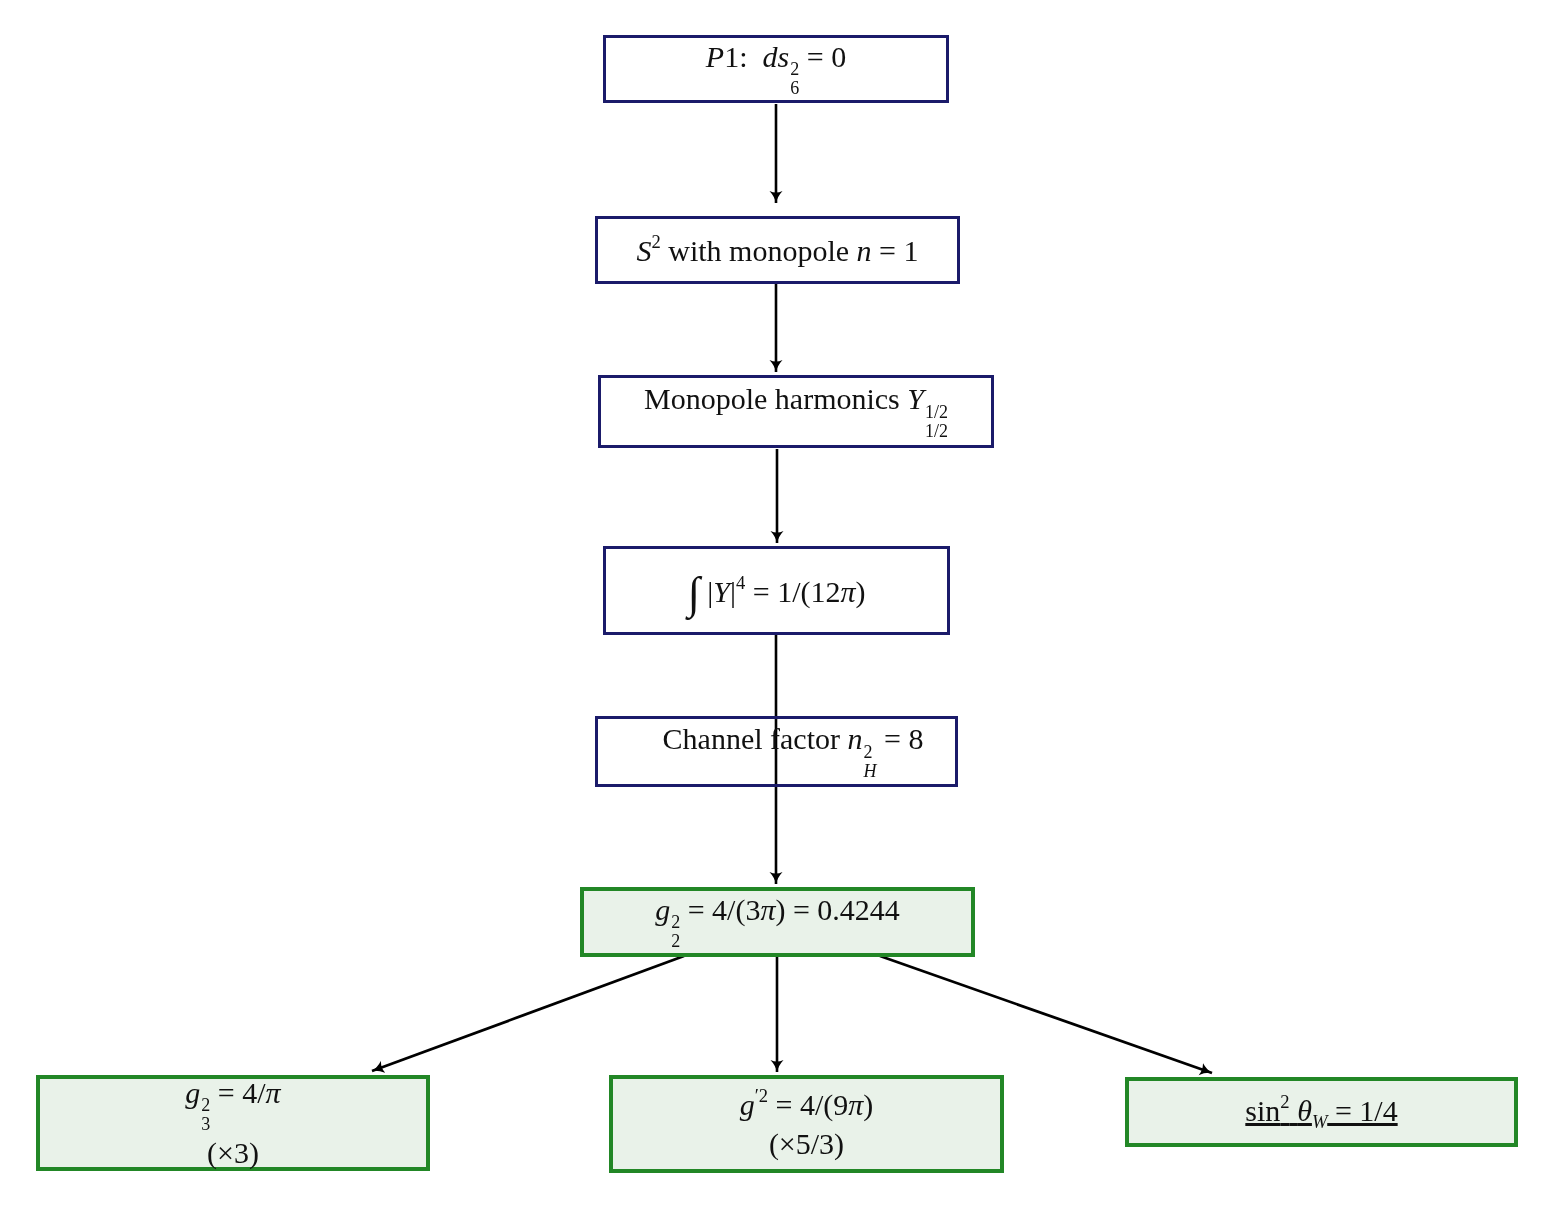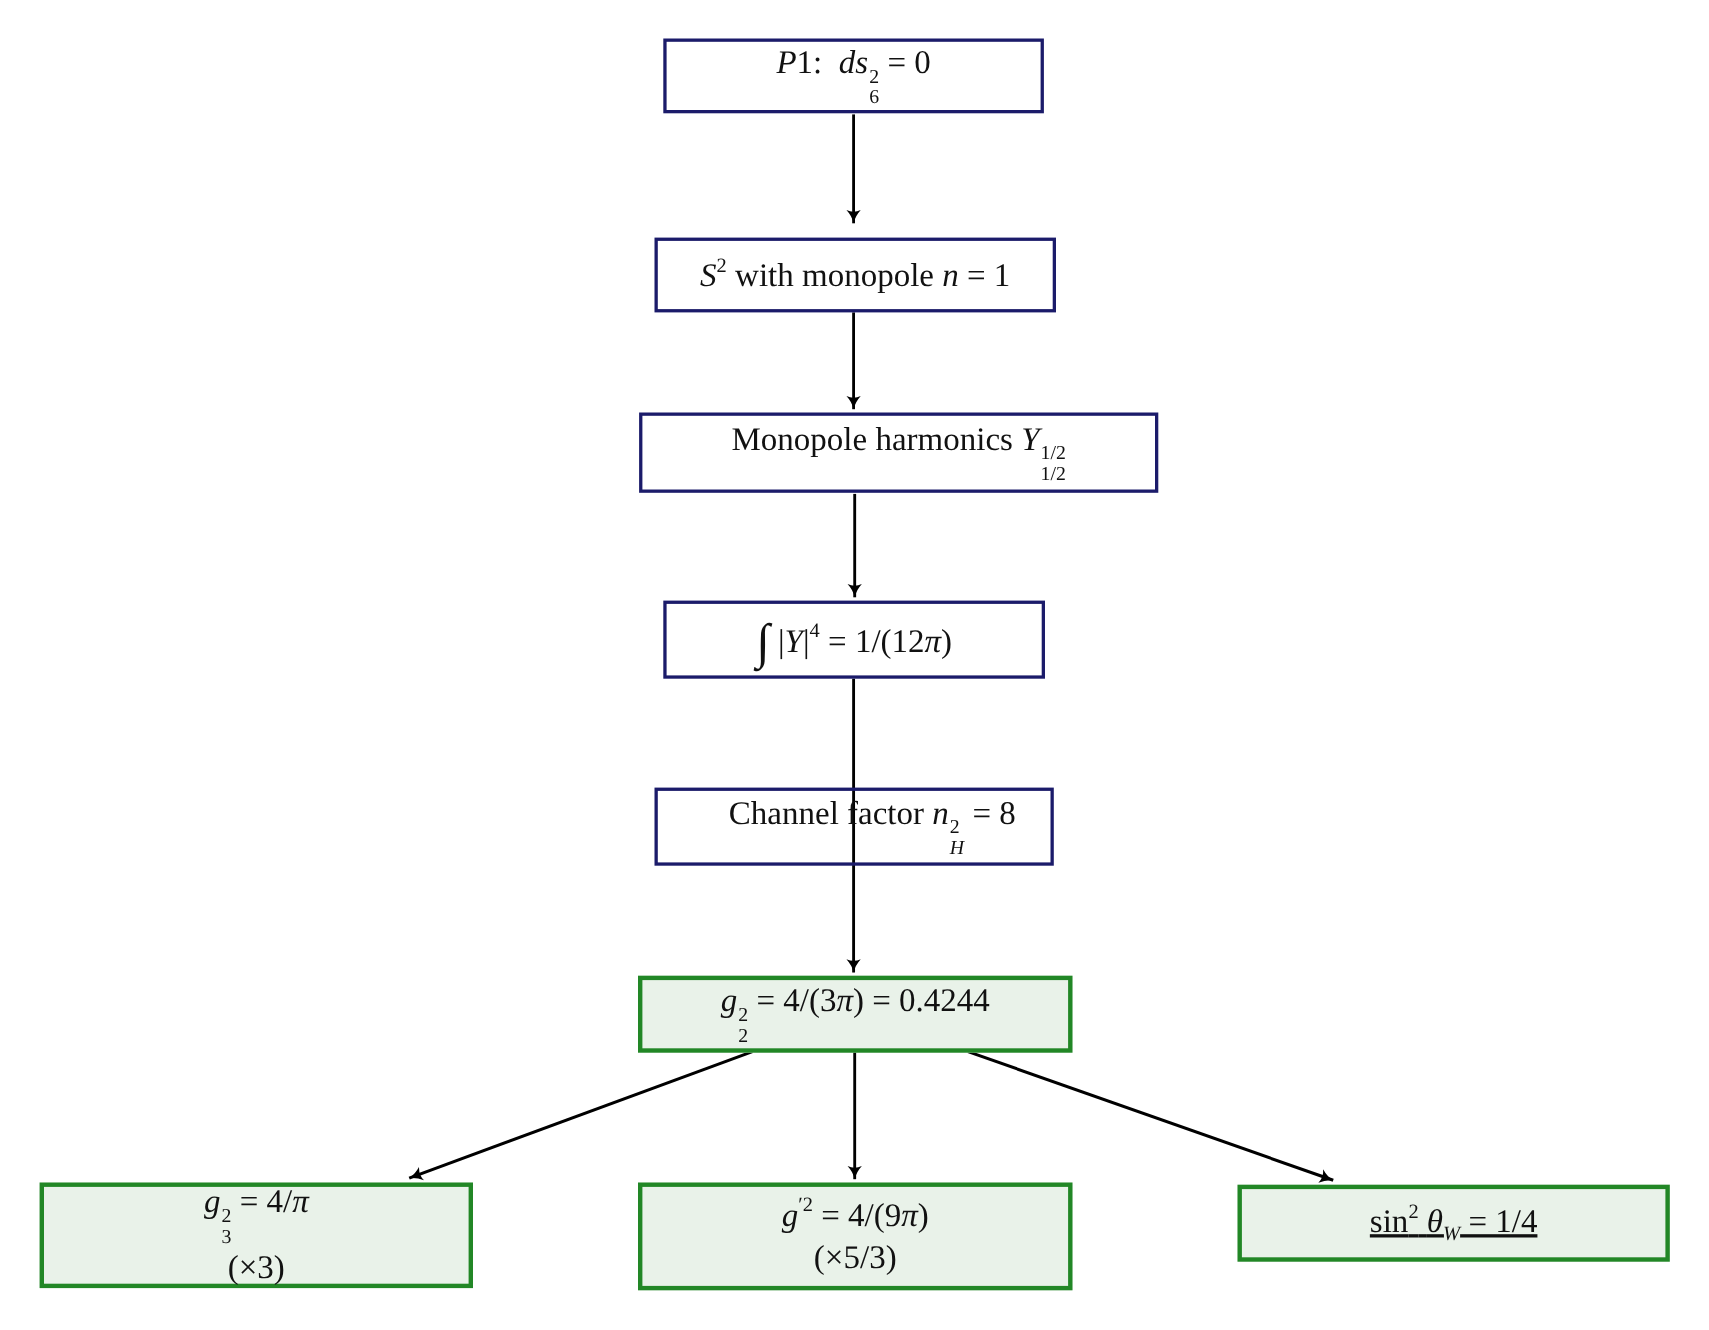--- a/index.html
+++ b/index.html
@@ -35,26 +35,26 @@
   .seg-int{font-size:1.5em;vertical-align:-0.12em;line-height:0;white-space:pre;}
   .supsub{
     display:inline-flex;flex-direction:column;align-items:flex-start;
     font-size:0.60em;line-height:1.05;vertical-align:-0.48em;padding-left:1px;white-space:pre;
   }
   .it{font-style:italic;}
 
   
   #n-p1       {left:603px; top:35px;   width:346px; height:68px;}
   #n-s2       {left:595px; top:216px;  width:365px; height:68px;}
-  #n-harmonics{left:581px; top:375px;  width:472px; height:73px;}
-  #n-integral {left:603px; top:546px;  width:347px; height:71px;}
+  #n-harmonics{left:598px; top:375px;  width:396px; height:73px;}
+  #n-integral {left:603px; top:546px;  width:347px; height:89px;}
   #n-channel  {left:595px; top:716px;  width:363px; height:71px;padding-left:33px;}
   #n-g2       {left:580px; top:887px;  width:395px; height:70px;}
   #n-g3       {left:36px;  top:1075px; width:394px; height:96px;}
-  #n-gprime   {left:580px; top:1075px; width:395px; height:98px;}
+  #n-gprime   {left:609px; top:1075px; width:395px; height:98px;}
   #n-weinberg {left:1125px;top:1077px; width:393px; height:70px;text-decoration:underline;}
 </style>
 </head>
 <body>
 
 <div class="canvas">
 
   <svg class="connectors" width="1554" height="1209" viewBox="0 0 1554 1209">
     <defs>
       <marker id="ah" markerUnits="userSpaceOnUse" markerWidth="18" markerHeight="16" refX="12" refY="7" orient="auto">

